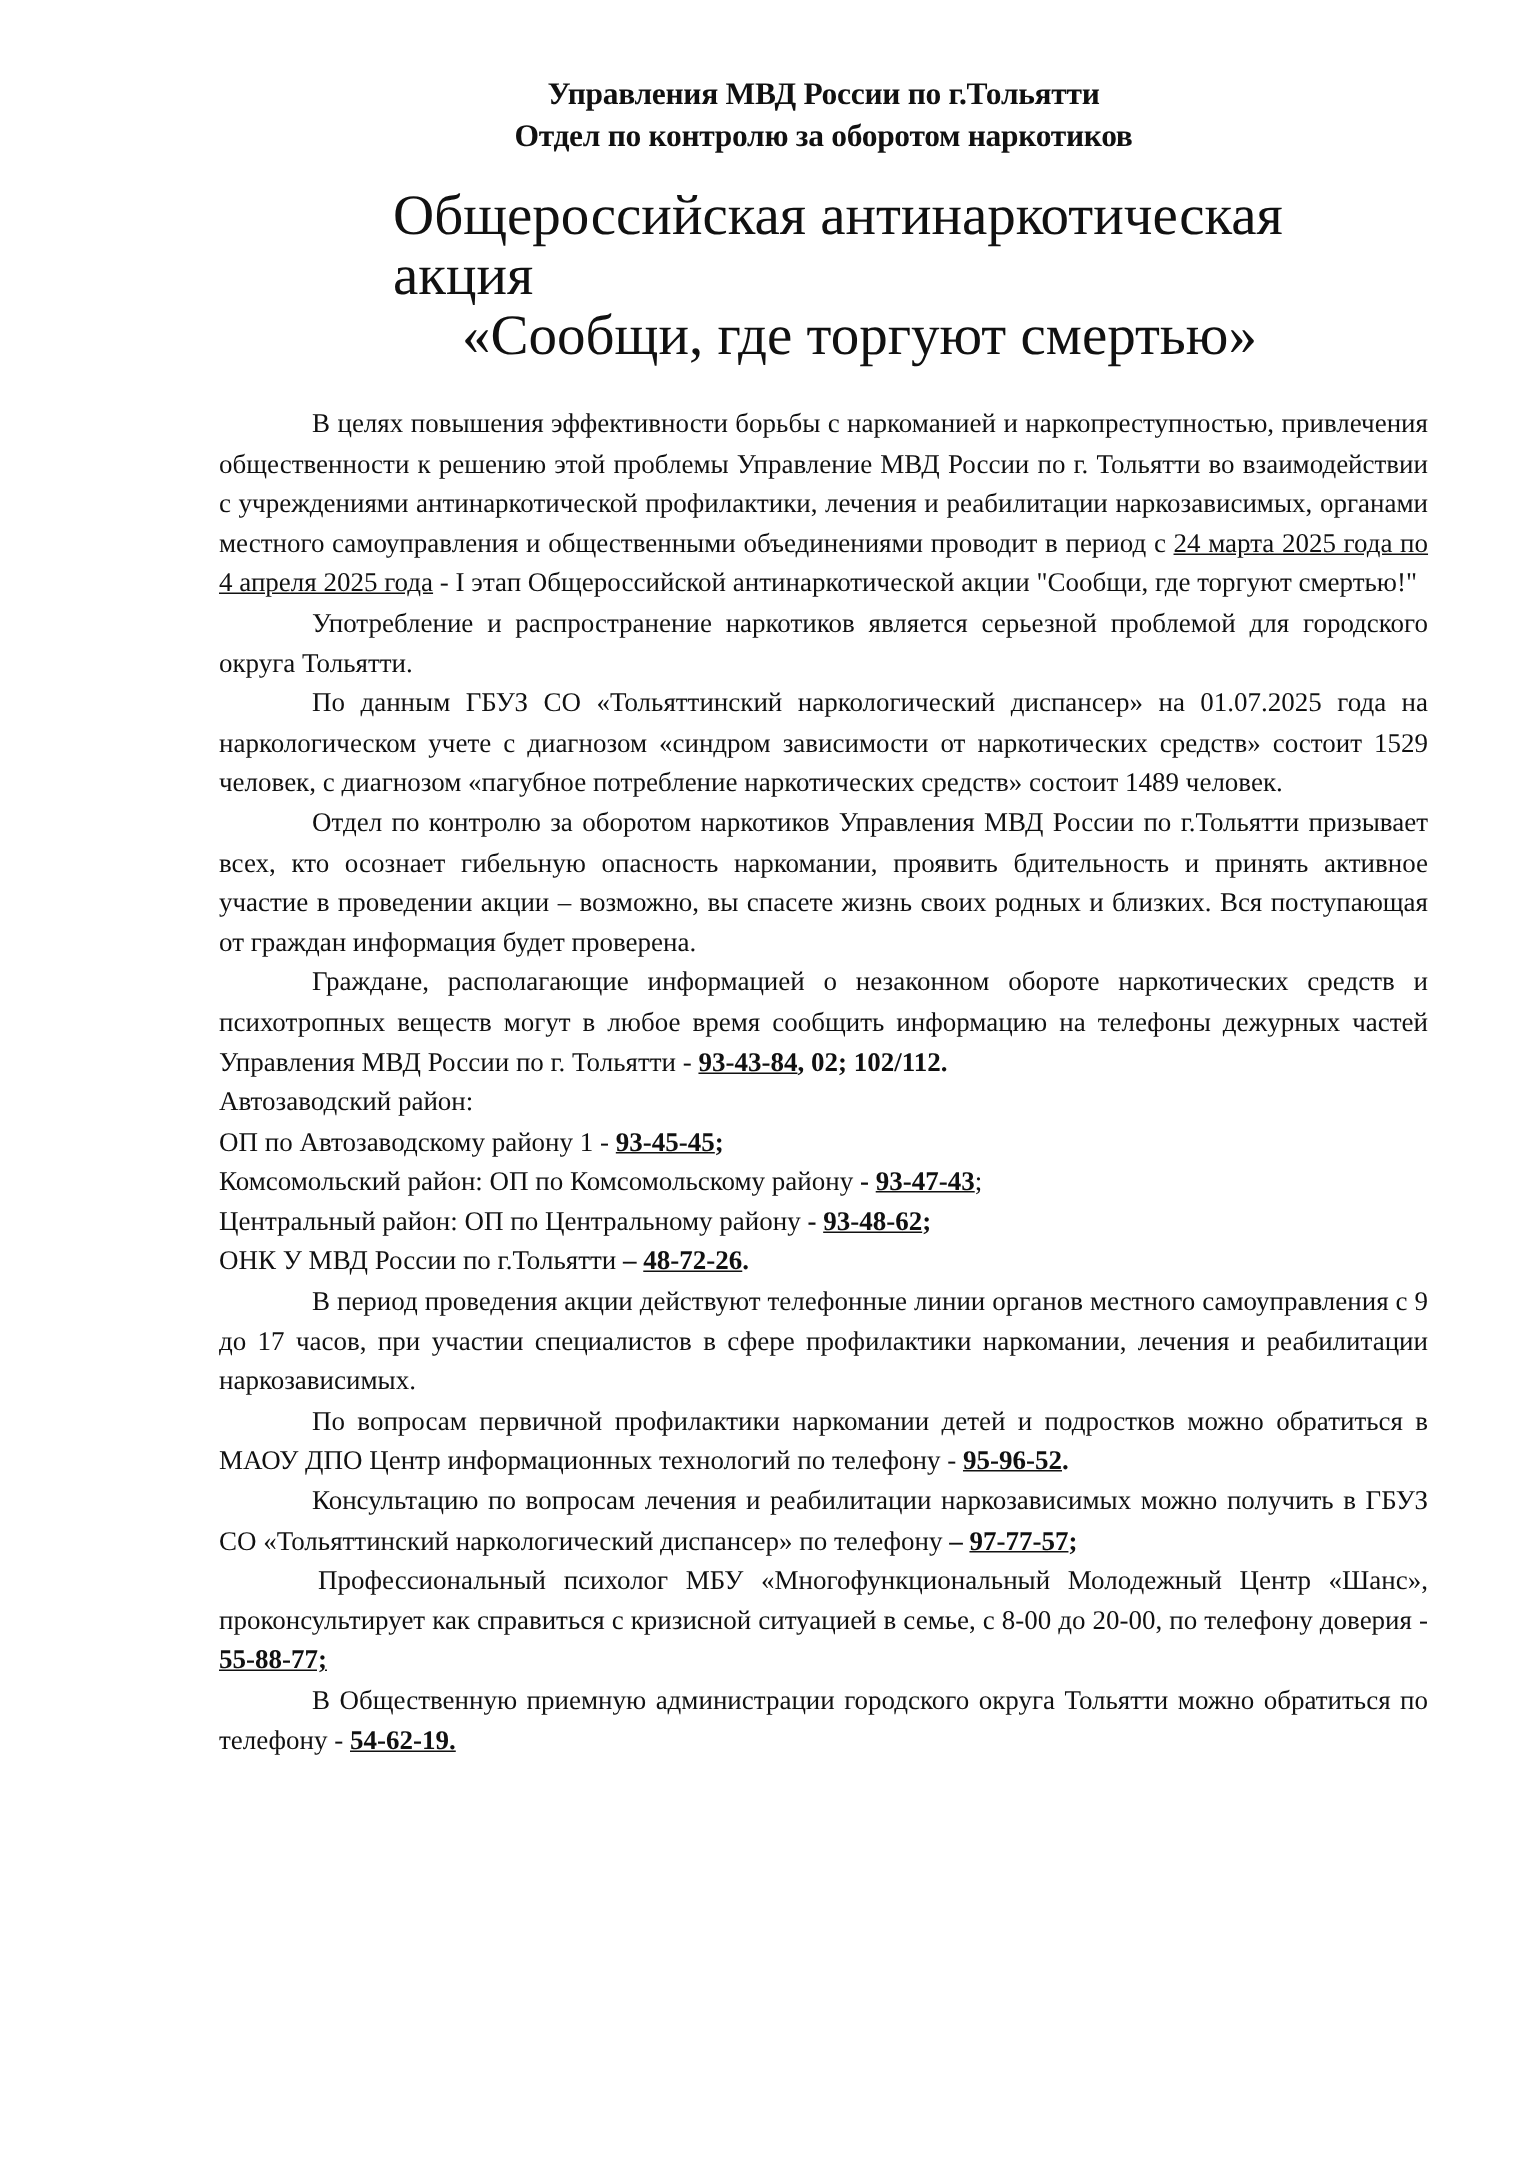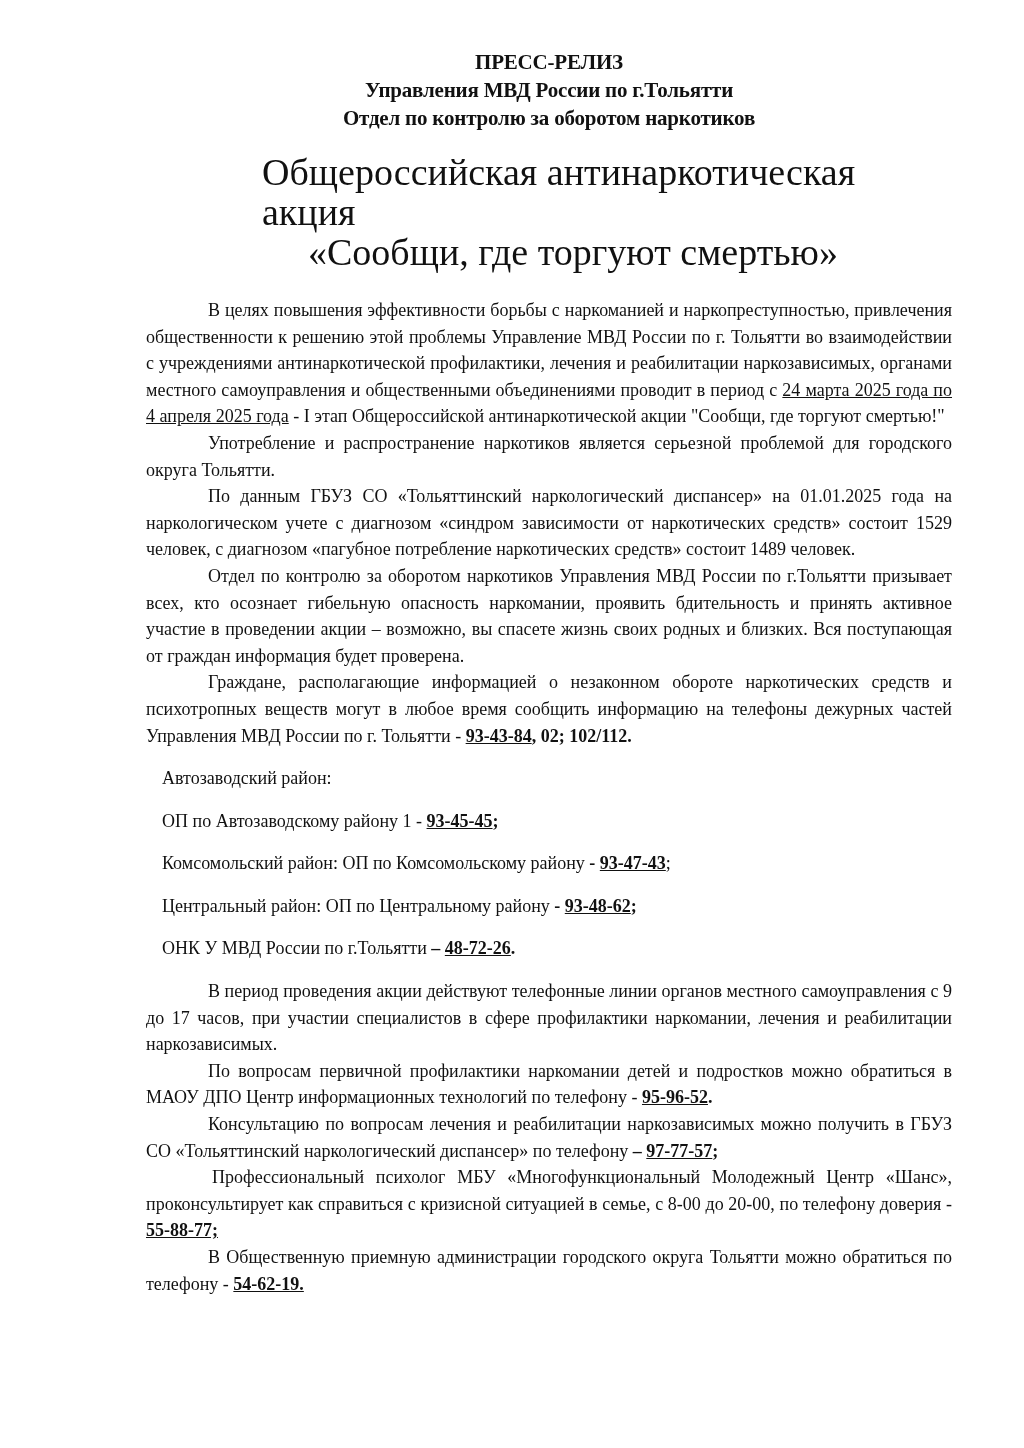--- a/index.html
+++ b/index.html
@@ -6,46 +6,45 @@
   body { width: 1024px; height: 1448px; position: relative; overflow: hidden; color: #111; font-family: "Liberation Serif", "DejaVu Serif", serif; }
   .page { position: absolute; left: 146px; top: 48px; width: 806px; }
   .hdr { text-align: center; font-weight: bold; font-size: 21px; line-height: 28px; }
   .hdr div { letter-spacing: -0.2px; }
   .title { font-size: 38px; line-height: 40px; margin-top: 20px; }
   .title .t1 { padding-left: 116px; }
   .title .t2 { padding-left: 162px; }
   .body { margin-top: 25px; font-size: 18px; line-height: 26.6px; }
   .p { text-align: justify; text-indent: 62px; margin: 0; }
   .p.extra { text-indent: 66px; }
-  .line { margin: 16px; }
+  .line { margin: 0; }
   .u { text-decoration: underline; }
   .b { font-weight: bold; }
   .phone { font-weight: bold; text-decoration: underline; }
 </style>
 </head>
 <body>
 
 <div class="page">
   <div class="hdr">
-    <div>ПРЕСС-РЕЛИЗ</div>
     <div>Управления МВД России по г.Тольятти</div>
     <div>Отдел по контролю за оборотом наркотиков</div>
   </div>
 
   <div class="title">
     <div class="t1">Общероссийская антинаркотическая акция</div>
     <div class="t2">«Сообщи, где торгуют смертью»</div>
   </div>
 
   <div class="body">
     <p class="p"><span>В целях повышения эффективности борьбы с наркоманией и наркопреступностью, привлечения общественности к решению этой проблемы Управление МВД России по г. Тольятти во взаимодействии с учреждениями антинаркотической профилактики, лечения и реабилитации наркозависимых, органами местного самоуправления и общественными объединениями проводит в период с </span><span class="u">24 марта 2025 года по 4 апреля 2025 года</span><span> - I этап Общероссийской антинаркотической акции "Сообщи, где торгуют смертью!"</span></p>
 
     <p class="p">Употребление и распространение наркотиков является серьезной проблемой для городского округа Тольятти.</p>
 
-    <p class="p">По данным ГБУЗ СО «Тольяттинский наркологический диспансер» на 01.01.2025 года на наркологическом учете с диагнозом «синдром зависимости от наркотических средств» состоит 1529 человек, с диагнозом «пагубное потребление наркотических средств» состоит 1489 человек.</p>
+    <p class="p">По данным ГБУЗ СО «Тольяттинский наркологический диспансер» на 01.07.2025 года на наркологическом учете с диагнозом «синдром зависимости от наркотических средств» состоит 1529 человек, с диагнозом «пагубное потребление наркотических средств» состоит 1489 человек.</p>
 
     <p class="p">Отдел по контролю за оборотом наркотиков Управления МВД России по г.Тольятти призывает всех, кто осознает гибельную опасность наркомании, проявить бдительность и принять активное участие в проведении акции – возможно, вы спасете жизнь своих родных и близких. Вся поступающая от граждан информация будет проверена.</p>
 
     <p class="p"><span>Граждане, располагающие информацией о незаконном обороте наркотических средств и психотропных веществ могут в любое время сообщить информацию на телефоны дежурных частей Управления МВД России по г. Тольятти - </span><span class="phone">93-43-84</span><span class="b">, 02;  102/112.</span></p>
 
     <p class="line">Автозаводский район:</p>
     <p class="line"><span>ОП по Автозаводскому району 1 - </span><span class="phone">93-45-45</span><span class="b">;</span></p>
     <p class="line"><span>Комсомольский район: ОП по Комсомольскому району </span><span class="b">- </span><span class="phone">93-47-43</span><span>;</span></p>
     <p class="line"><span>Центральный район: ОП по Центральному району </span><span class="b">- </span><span class="phone">93-48-62</span><span class="b">;</span></p>
     <p class="line"><span>ОНК У МВД России по г.Тольятти </span><span class="b">– </span><span class="phone">48-72-26</span><span class="b">.</span></p>

